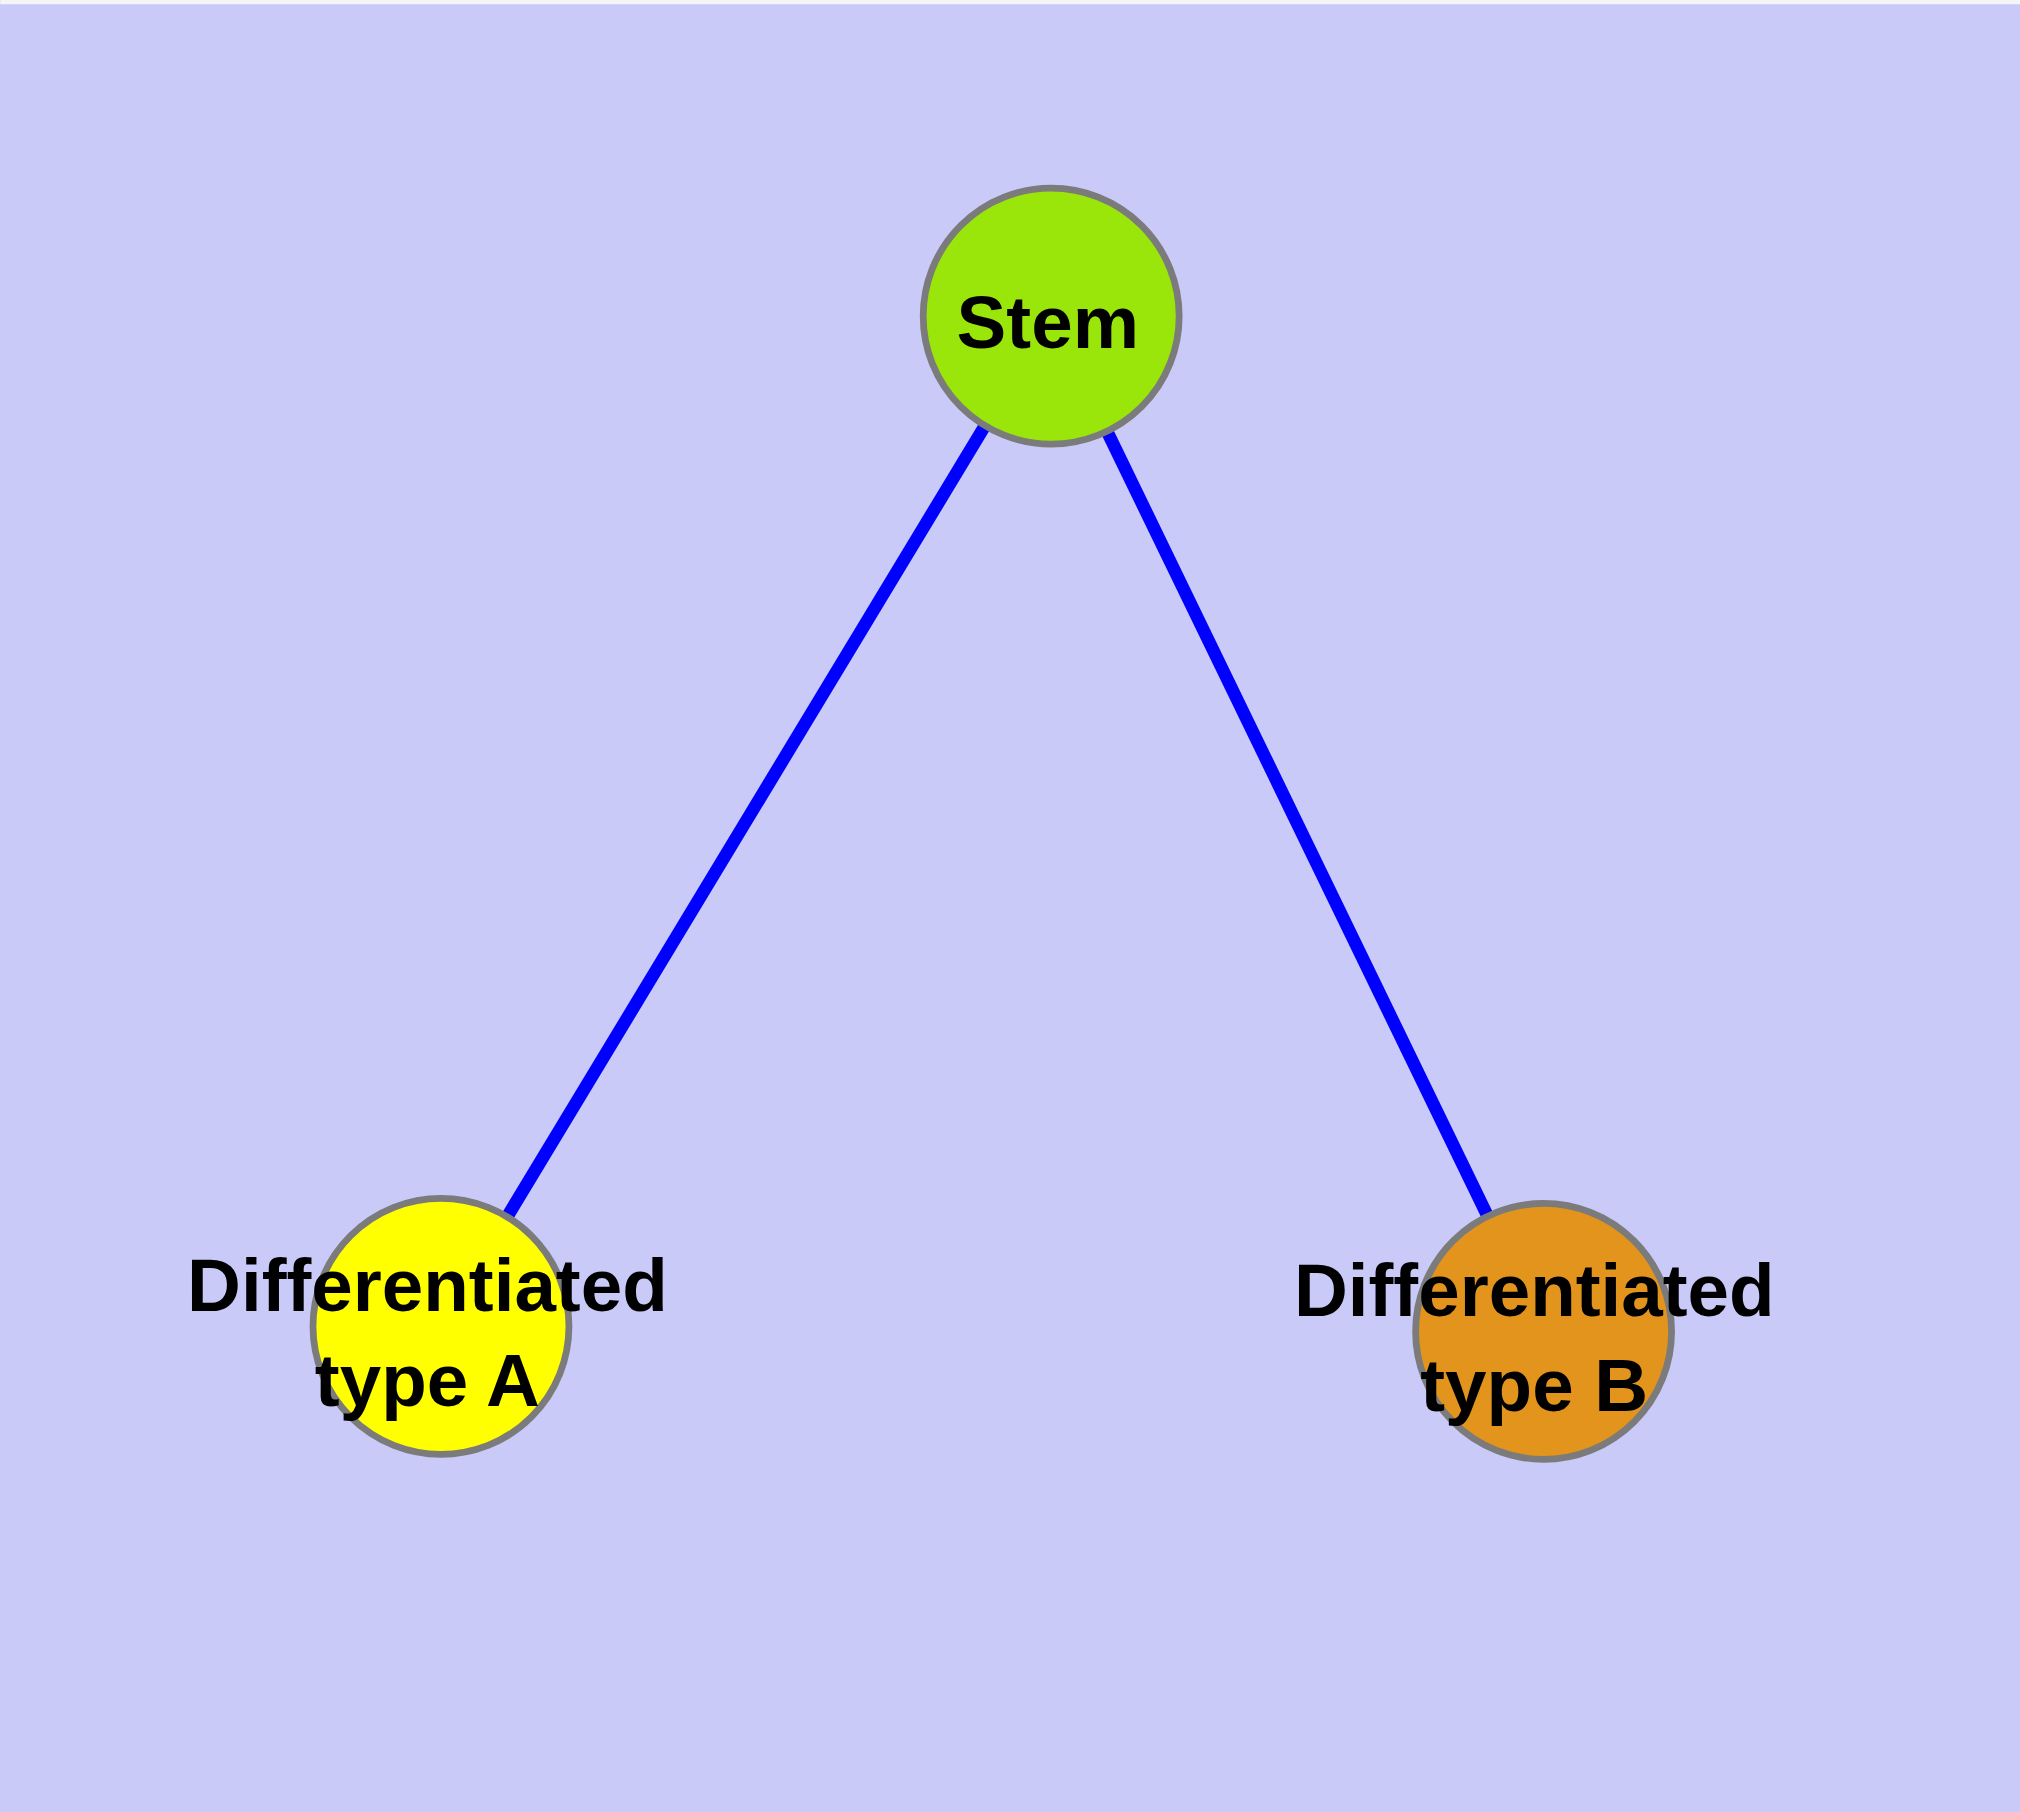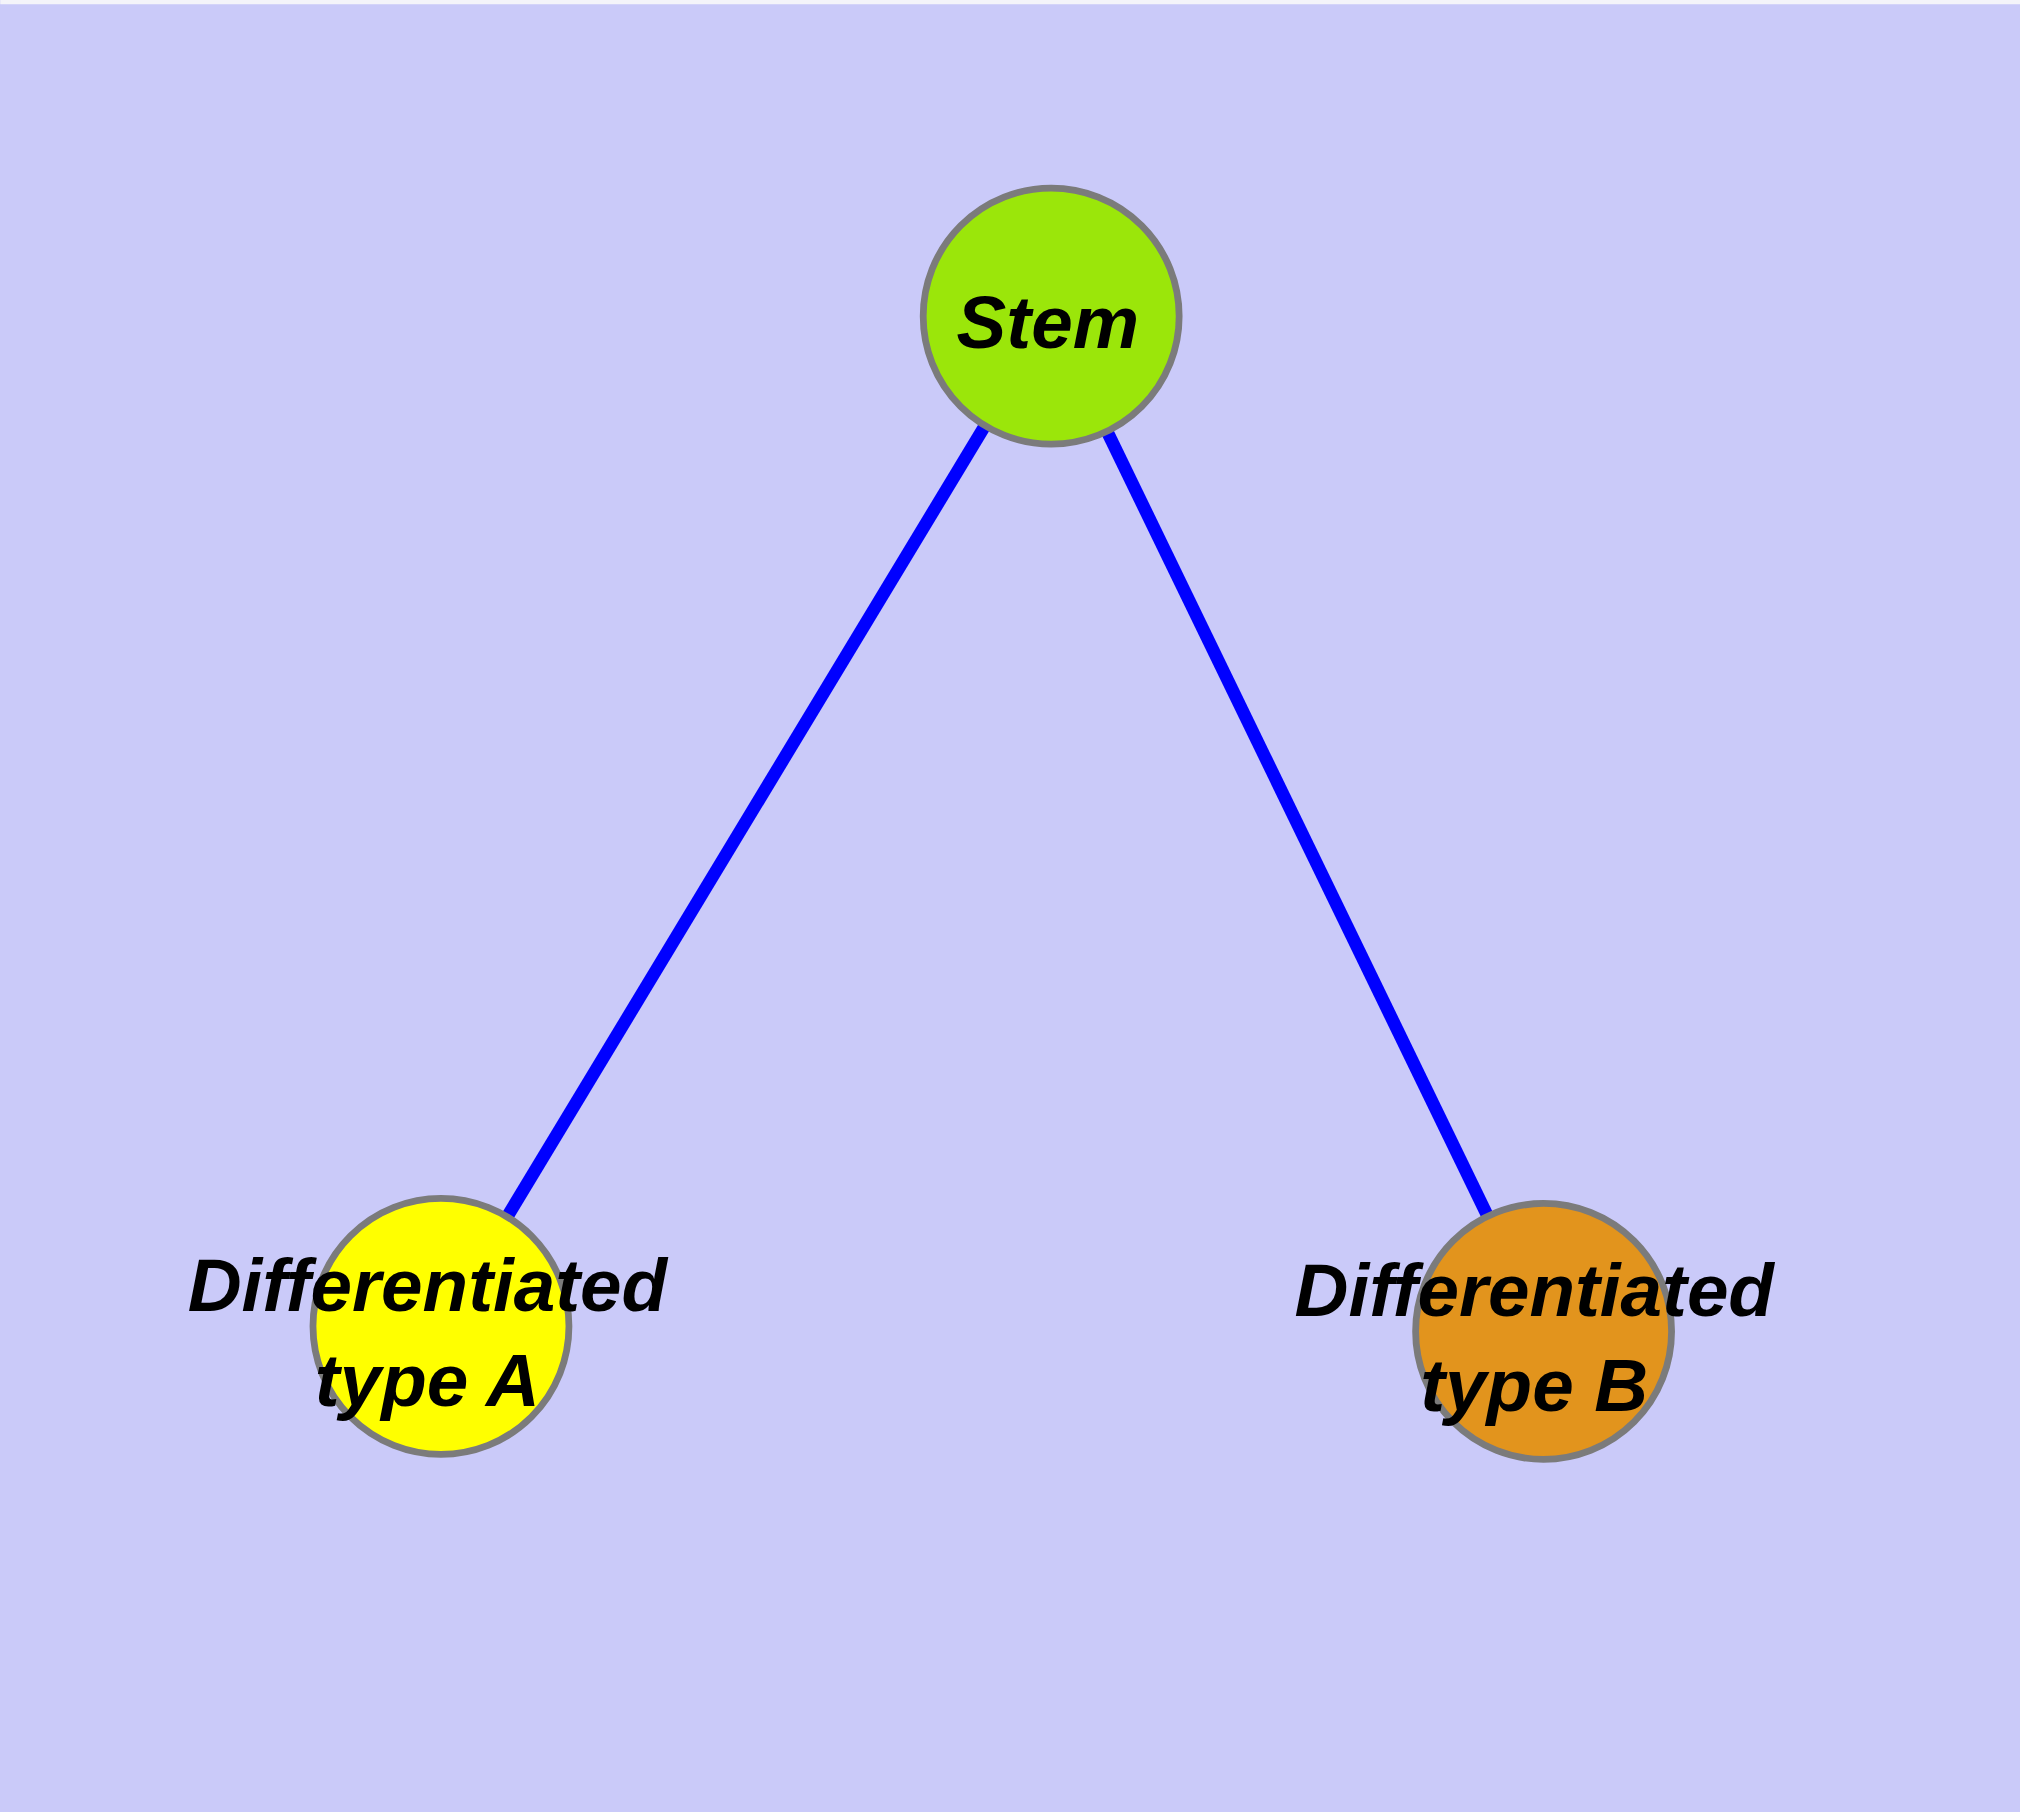--- a/index.html
+++ b/index.html
@@ -7,21 +7,20 @@
     padding: 0;
     width: 2021px;
     height: 1812px;
     overflow: hidden;
     background: #CACAF9;
   }
   #diagram-root {
     position: relative;
     width: 2019px;
     height: 1812px;
-    font-style: italic;
   }
   svg {
     display: block;
     width: 2021px;
     height: 1812px;
   }
   .edge {
     stroke-linecap: butt;
     fill: none;
   }

